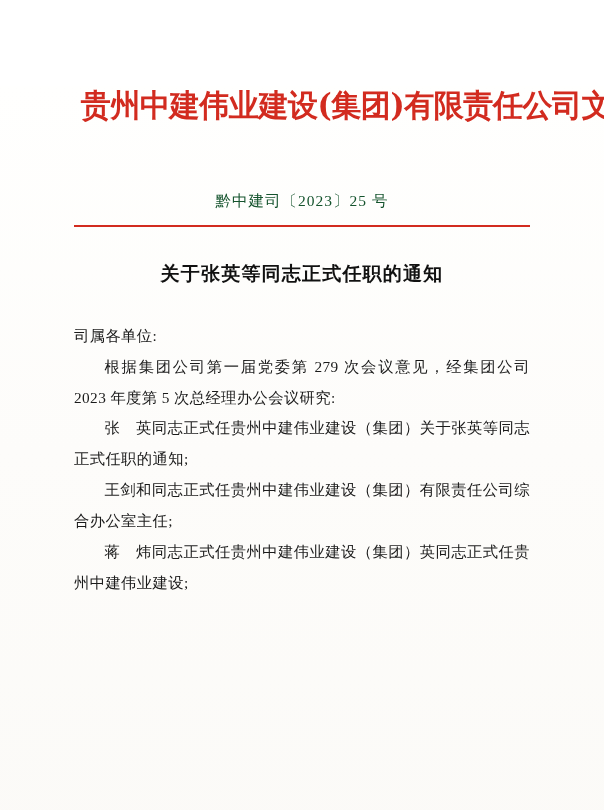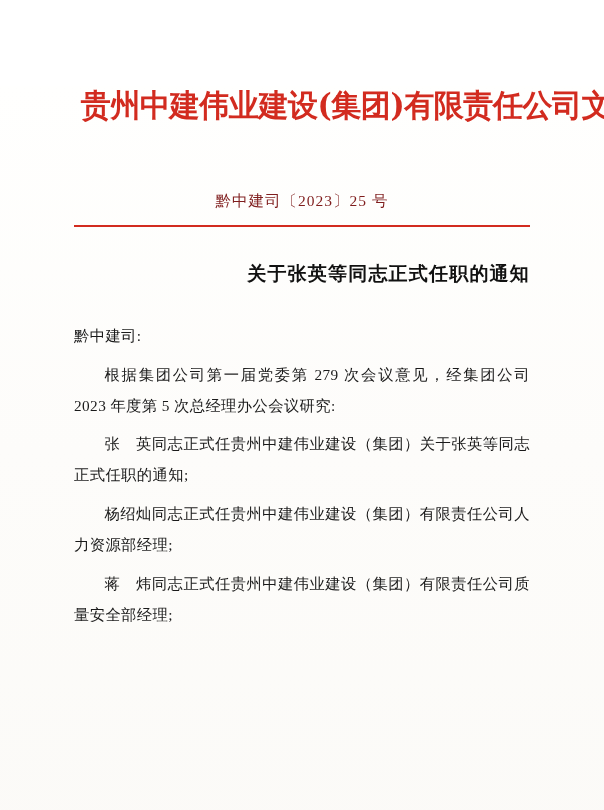--- a/index.html
+++ b/index.html
@@ -48,34 +48,34 @@
     white-space: nowrap;
     transform: scaleX(0.97);
   }
 
   
   .docnum {
     margin-top: 66px;
     text-align: center;
     font-size: 15.5px;
     letter-spacing: 1px;
-    color: #7f1d1d;
+    color: #14532d;
   }
 
   .redrule {
     margin-top: 13px;
     height: 2px;
     background: #d22b1f;
     width: 100%;
   }
 
   
   .title {
     margin-top: 34px;
-    text-align: right;
+    text-align: center;
     font-size: 19px;
     font-weight: bold;
     letter-spacing: 1.2px;
     color: #111;
   }
 
   
   .body {
     margin-top: 34px;
     font-size: 15.3px;
@@ -83,43 +83,42 @@
     color: #1a1a1a;
     letter-spacing: 0.4px;
   }
   .body p {
     margin: 0;
     text-align: justify;
     text-justify: inter-ideograph;
   }
   .body p.indent {
     text-indent: 2em;
-    margin-top: 8px;
   }
   .body p.flush {
     text-indent: 0;
   }
 </style>
 </head>
 <body>
 
 <div class="page">
   <div class="content">
 
     <div class="masthead">贵州中建伟业建设(集团)有限责任公司文件</div>
 
     <div class="docnum">黔中建司〔2023〕25 号</div>
 
     <div class="redrule"></div>
 
     <div class="title">关于张英等同志正式任职的通知</div>
 
     <div class="body">
-      <p class="flush">黔中建司:</p>
+      <p class="flush">司属各单位:</p>
       <p class="indent">根据集团公司第一届党委第 279 次会议意见，经集团公司 2023 年度第 5 次总经理办公会议研究:</p>
       <p class="indent">张　英同志正式任贵州中建伟业建设（集团）关于张英等同志正式任职的通知;</p>
-      <p class="indent">杨绍灿同志正式任贵州中建伟业建设（集团）有限责任公司人力资源部经理;</p>
-      <p class="indent">蒋　炜同志正式任贵州中建伟业建设（集团）有限责任公司质量安全部经理;</p>
+      <p class="indent">王剑和同志正式任贵州中建伟业建设（集团）有限责任公司综合办公室主任;</p>
+      <p class="indent">蒋　炜同志正式任贵州中建伟业建设（集团）英同志正式任贵州中建伟业建设;</p>
     </div>
 
   </div>
 
 </div>
 
 </body></html>

